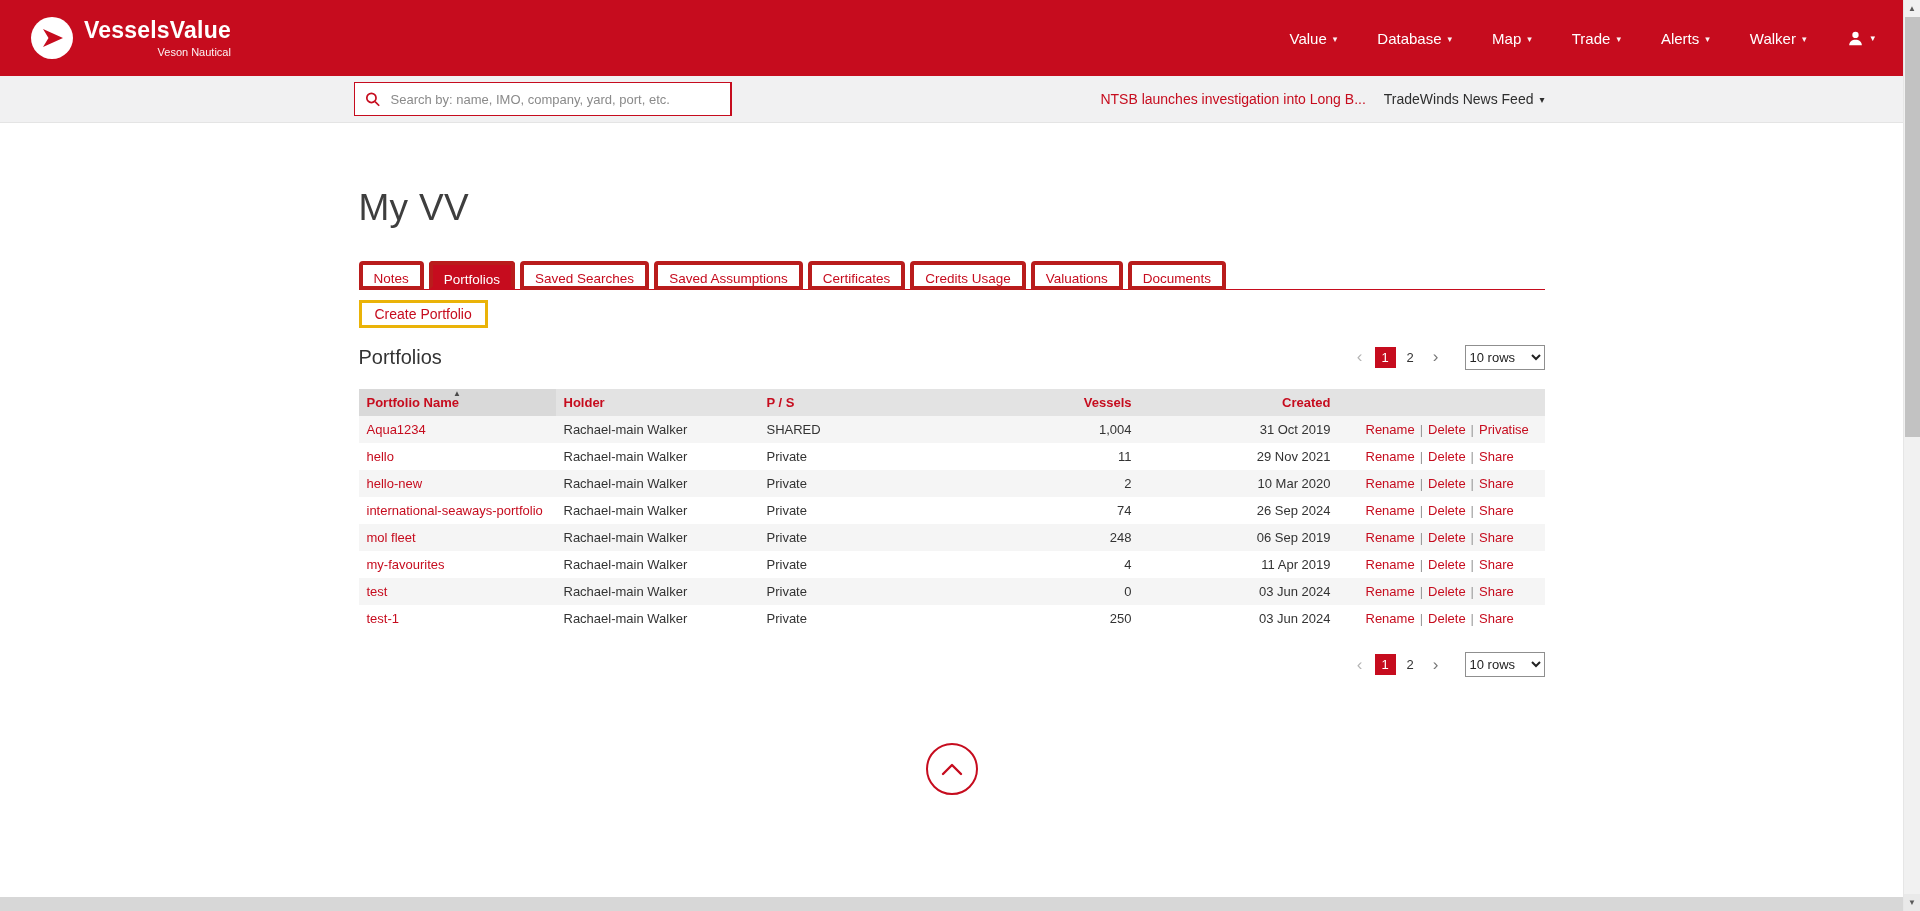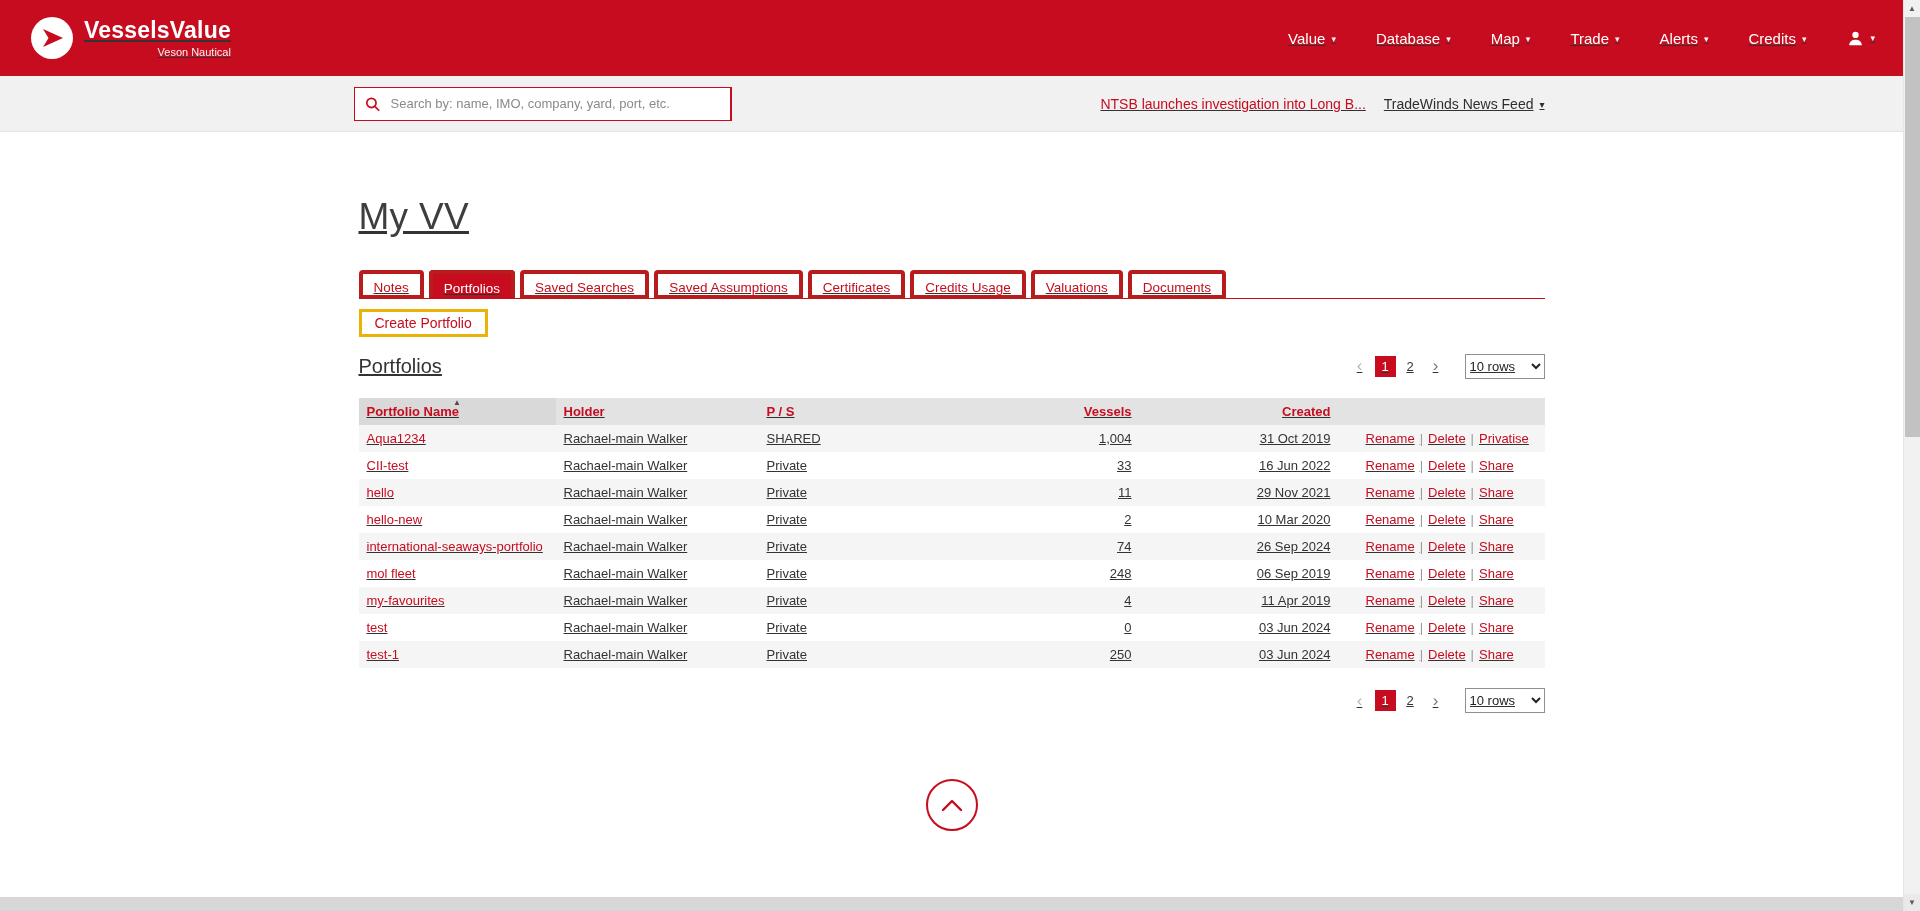--- a/index.html
+++ b/index.html
@@ -3,40 +3,40 @@
 <meta charset="utf-8">
 <style>
   * { box-sizing: border-box; margin: 0; padding: 0; }
   html, body { width: 1920px; height: 911px; overflow: hidden; }
   body {
     font-family: "Liberation Sans", "DejaVu Sans", sans-serif;
     background: #ffffff;
     color: #333;
     position: relative;
   }
-  .page { width: calc(100% - 17px); height: 100%; position: relative; text-decoration: underline; }
+  .page { width: calc(100% - 17px); height: 100%; position: relative; }
 
   
   .app-header {
     height: 76px; background: #c60c1e;
     display: flex; align-items: center; justify-content: space-between;
     padding: 0 28px 0 30px;
   }
   .brand { display: flex; align-items: center; gap: 10px; cursor: pointer; }
   .brand-text { display: flex; flex-direction: column; align-items: flex-end; }
   .brand-name { color: #fff; font-size: 23px; font-weight: 700; letter-spacing: 0.2px; line-height: 1; }
   .brand-tagline { color: #fff; font-size: 11px; margin-top: 4px; font-weight: 400; opacity: 0.95; }
   .header-nav { display: flex; align-items: center; gap: 40px; }
   .nav-item { color: #fff; font-size: 15px; display: flex; align-items: center; gap: 6px; cursor: pointer; }
   .nav-item .chev { font-size: 9px; opacity: 0.95; padding-top: 2px; }
   .user-menu { display: flex; align-items: center; gap: 5px; cursor: pointer; color: #fff; }
   .user-menu .chev { font-size: 9px; }
 
   
-  .search-row { height: 56px; background: #f1f1f2; border-bottom: 1px solid #e4e4e4; }
+  .search-row { height: 47px; background: #f1f1f2; border-bottom: 1px solid #e4e4e4; }
   .search-row-inner {
     width: 1186px; margin: 0 auto; height: 100%;
     display: flex; align-items: center; justify-content: space-between;
   }
   .search-wrap { position: relative; width: 378px; margin-left: -5px; }
   .search-wrap svg { position: absolute; left: 10px; top: 50%; transform: translateY(-50%); }
   .search-input {
     width: 100%; height: 34px; border: 1px solid #c60c1e; border-right-width: 2px;
     background: #fff; padding: 0 10px 0 36px; font-size: 13px; color: #555;
     font-family: "Liberation Sans", sans-serif; outline: none;
@@ -145,21 +145,21 @@
         </div>
         <div class="nav-item">
           <span>Trade</span>
           <span class="chev">▾</span>
         </div>
         <div class="nav-item">
           <span>Alerts</span>
           <span class="chev">▾</span>
         </div>
         <div class="nav-item">
-          <span>Credits</span>
+          <span>Walker</span>
           <span class="chev">▾</span>
         </div>
         <div class="user-menu" id="user-menu-slot">
         <svg width="19" height="19" viewBox="0 0 24 24" fill="#ffffff">
           <circle cx="12" cy="7.5" r="4"></circle>
           <path d="M4 20.5c0-4.5 3.6-7 8-7s8 2.5 8 7z"></path>
         </svg>
         <span class="chev">▾</span>
       </div>
     </nav>
@@ -244,30 +244,20 @@
     <td>Rachael-main Walker</td>
     <td>SHARED</td>
     <td class="num">1,004</td>
     <td class="num">31 Oct 2019</td>
     <td class="actions">
       <a class="action-link">Rename</a><span class="pipe">|</span><a class="action-link">Delete</a><span class="pipe">|</span><a class="action-link">Privatise</a>
     </td>
   </tr>
 
 
-  <tr>
-    <td><a class="name-link">CII-test</a></td>
-    <td>Rachael-main Walker</td>
-    <td>Private</td>
-    <td class="num">33</td>
-    <td class="num">16 Jun 2022</td>
-    <td class="actions">
-      <a class="action-link">Rename</a><span class="pipe">|</span><a class="action-link">Delete</a><span class="pipe">|</span><a class="action-link">Share</a>
-    </td>
-  </tr>
 
   <tr>
     <td><a class="name-link">hello</a></td>
     <td>Rachael-main Walker</td>
     <td>Private</td>
     <td class="num">11</td>
     <td class="num">29 Nov 2021</td>
     <td class="actions">
       <a class="action-link">Rename</a><span class="pipe">|</span><a class="action-link">Delete</a><span class="pipe">|</span><a class="action-link">Share</a>
     </td>

